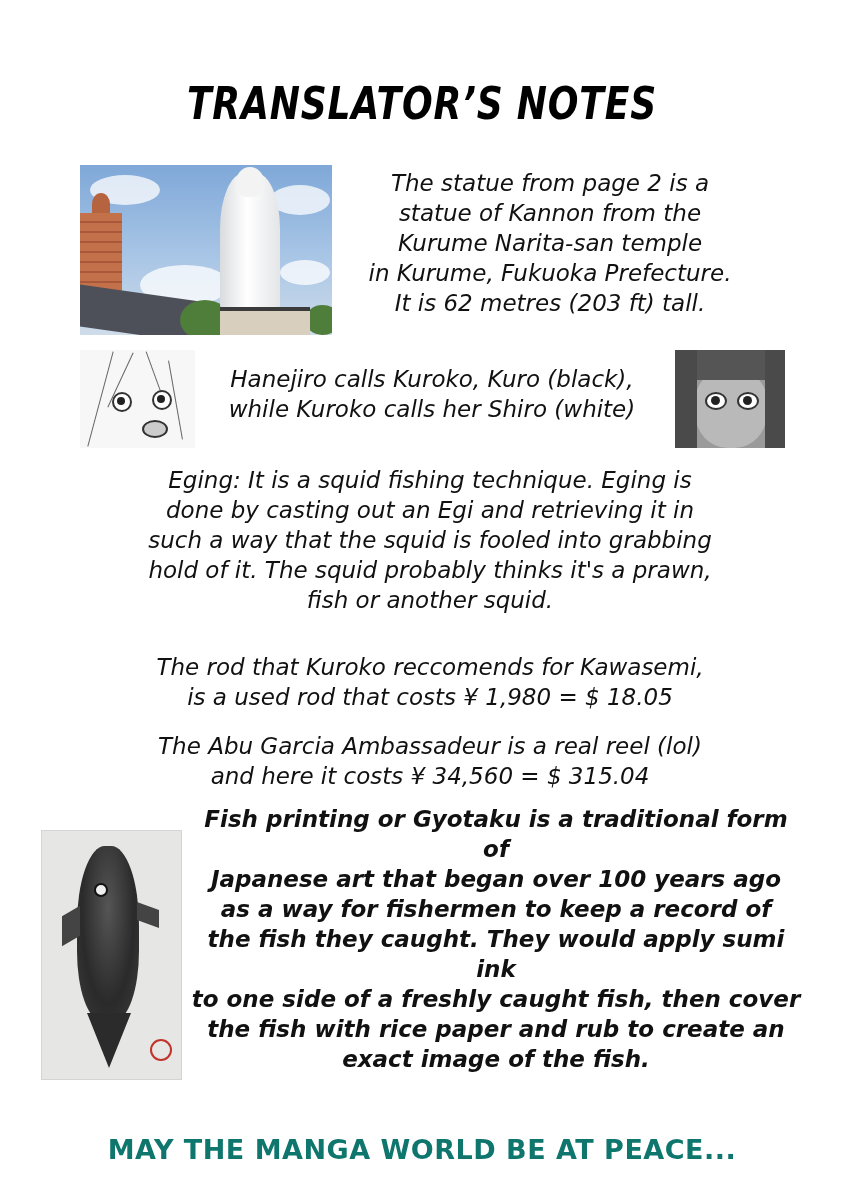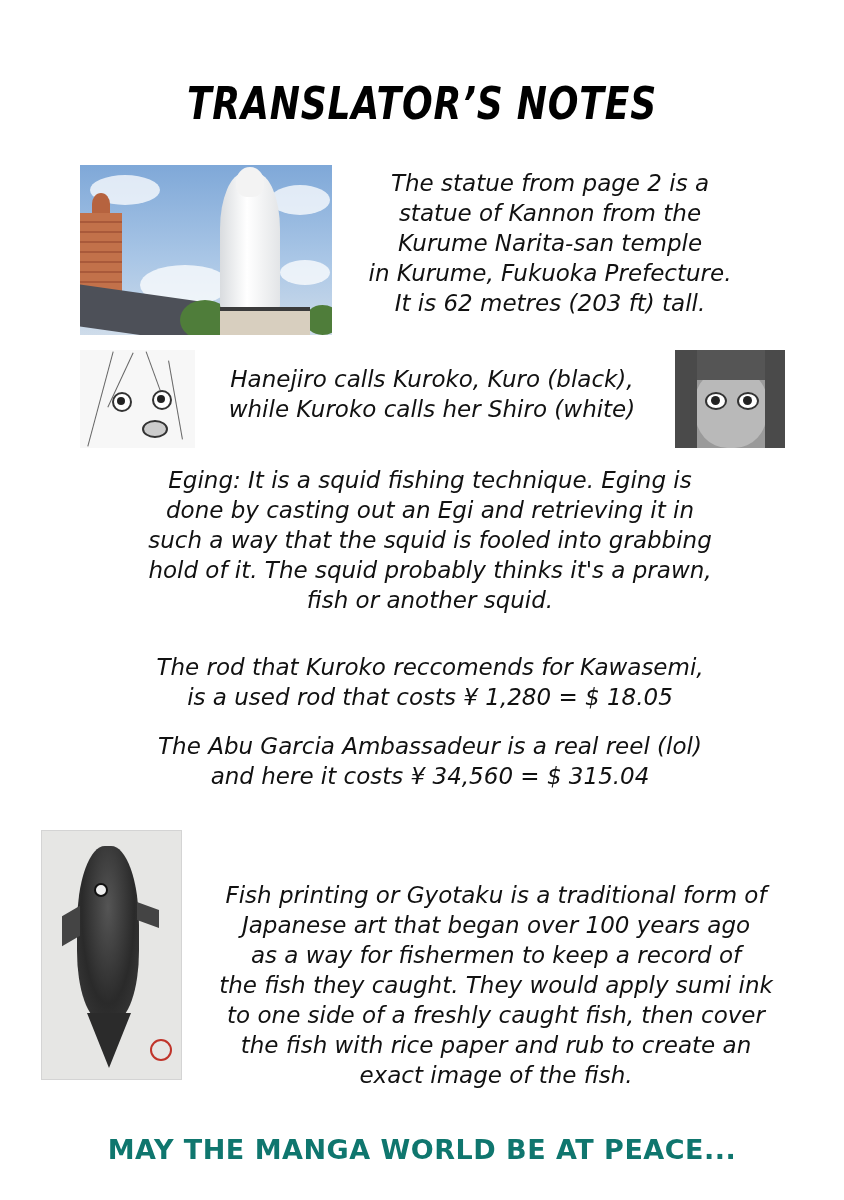--- a/index.html
+++ b/index.html
@@ -177,35 +177,35 @@
   <div class="pupil" style="left:68px;top:46px;width:9px;height:9px;"></div>
 </div>
 
 <div class="note" style="left:100px;top:465px;width:660px;">Eging: It is a squid fishing technique. Eging is
 done by casting out an Egi and retrieving it in
 such a way that the squid is fooled into grabbing
 hold of it. The squid probably thinks it's a prawn,
 fish or another squid.</div>
 
 <div class="note" style="left:100px;top:652px;width:660px;">The rod that Kuroko reccomends for Kawasemi,
-is a used rod that costs ¥ 1,280 = $ 18.05</div>
+is a used rod that costs ¥ 1,980 = $ 18.05</div>
 
 <div class="note" style="left:100px;top:731px;width:660px;">The Abu Garcia Ambassadeur is a real reel (lol)
 and here it costs ¥ 34,560 = $ 315.04</div>
 
 <div class="img fish-print">
   <div class="fish-body"></div>
   <div class="fish-tail"></div>
   <div class="fish-eye"></div>
   <div style="position:absolute;left:20px;top:80px;width:18px;height:30px;background:#444;transform:skewY(-30deg);"></div>
   <div style="position:absolute;left:95px;top:75px;width:22px;height:18px;background:#444;transform:skewY(20deg);"></div>
   <div class="seal"></div>
 </div>
 
-<div class="note" style="left:188px;top:880px;width:616px;">Fish printing or Gyotaku is a traditional form of
+<div class="note" style="left:188px;top:804px;width:616px;font-weight:bold;">Fish printing or Gyotaku is a traditional form of
 Japanese art that began over 100 years ago
 as a way for fishermen to keep a record of
 the fish they caught. They would apply sumi ink
 to one side of a freshly caught fish, then cover
 the fish with rice paper and rub to create an
 exact image of the fish.</div>
 
 <div class="footer">MAY THE MANGA WORLD BE AT PEACE...</div>
 
 </body></html>

